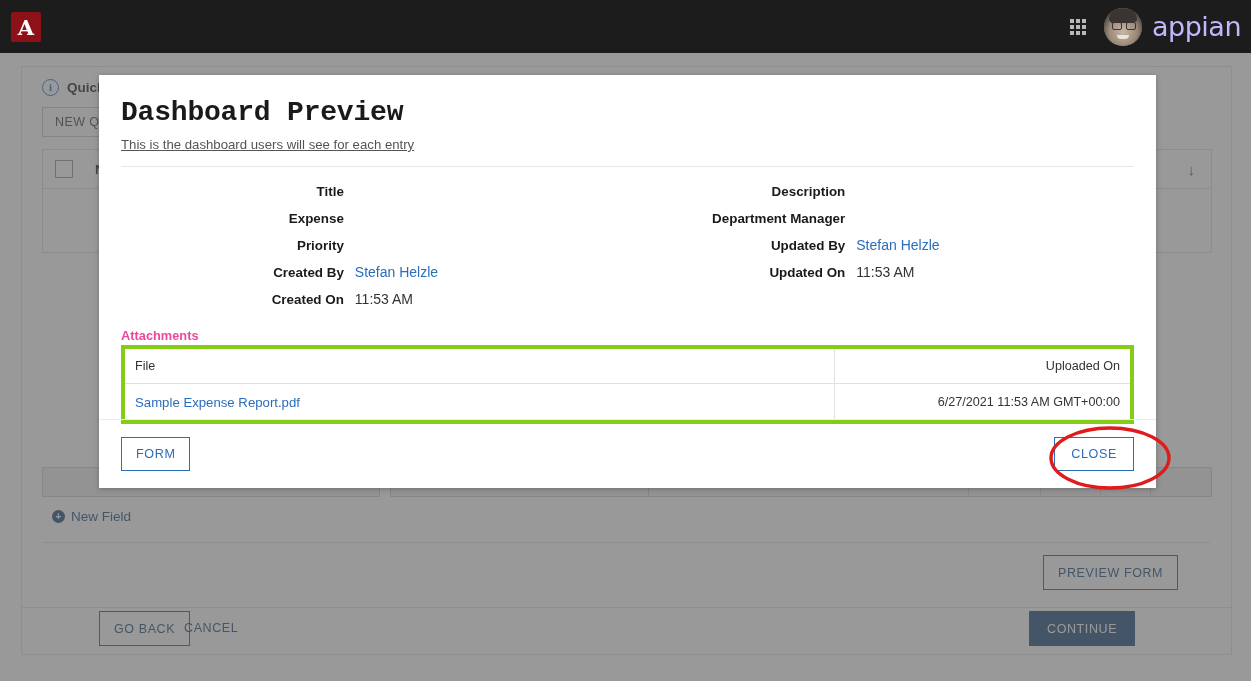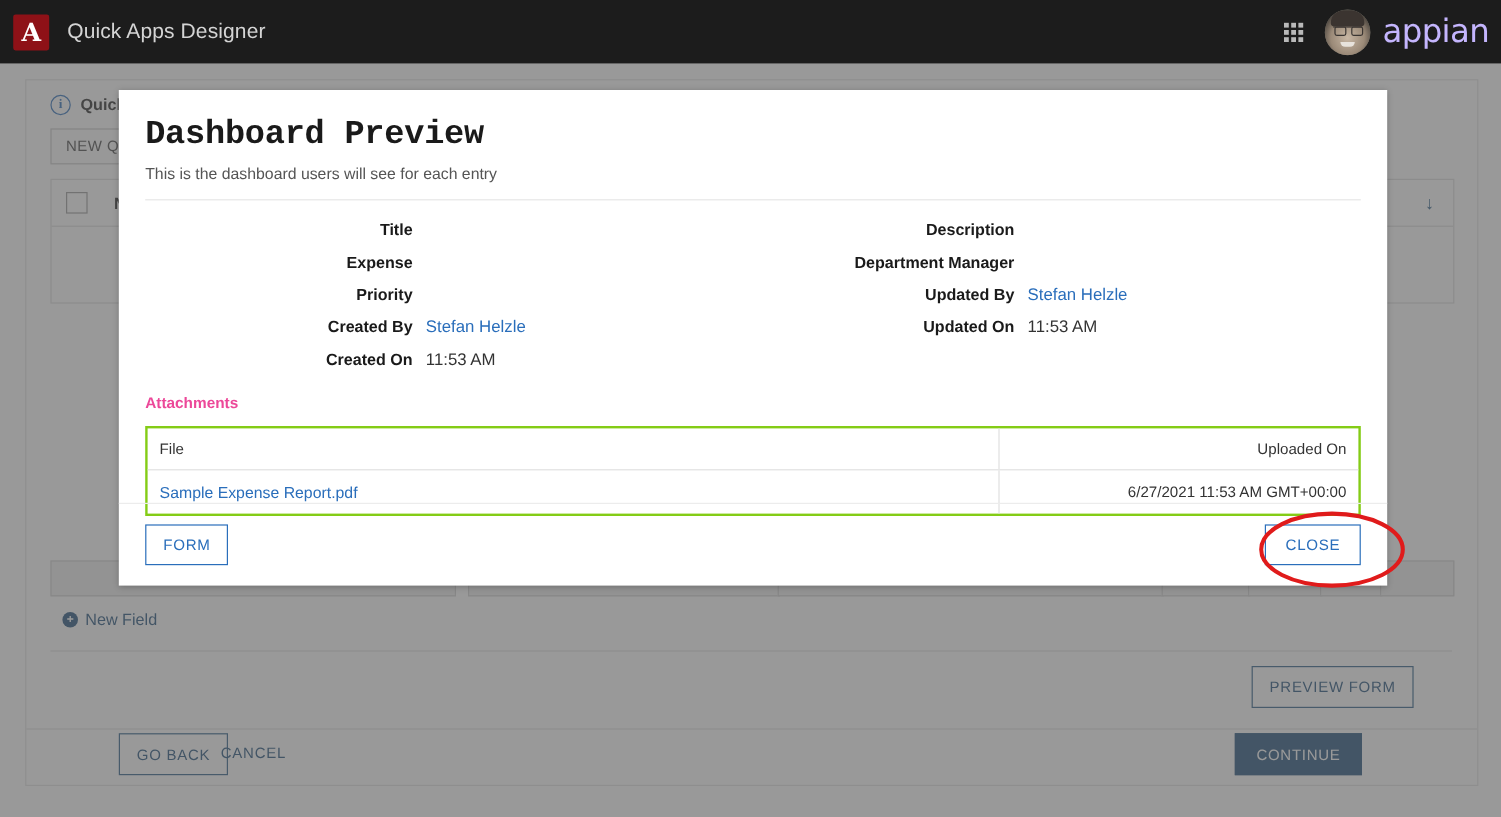--- a/index.html
+++ b/index.html
@@ -158,21 +158,21 @@
     left: 99px; top: 75px;
     width: 1057px; height: 413px;
     background: #ffffff;
     box-shadow: 0 1px 5px rgba(0,0,0,0.25);
   }
   .modal-pad { padding: 22px 22px 0 22px; }
   #modal-title {
     font-size: 28px; font-weight: bold; color: #1a1a1a;
     letter-spacing: -0.2px; line-height: 1.15; font-family: Liberation Mono, monospace;
   }
-  #modal-subtitle { font-size: 13.2px; color: #555; margin-top: 8px; }
+  #modal-subtitle { font-size: 13.2px; color: #555; margin-top: 8px; text-decoration: underline; }
   .modal-hr { height: 1px; background: #e6e6e6; margin: 14px 0 0 0; }
 
   
   #fields {
     display: flex;
     padding: 16px 0 0 0;
   }
   .field-col { width: 50%; }
   .field-row { display: flex; align-items: center; margin-bottom: 10px; }
   .field-label {
@@ -190,21 +190,21 @@
     color: #333;
     line-height: 17px;
     padding-left: 11px;
   }
   .field-value.link { color: #2a6ebb; }
   .col-left .field-label { width: 44%; }
   .col-right .field-label { width: 43%; }
 
   
   #attachments-title { font-size: 12.8px; font-weight: bold; color: #ec4899; margin-top: 10px; }
-  #attach-table { margin-top: 12px; border: 2px solid #84cc16; }
+  #attach-table { margin-top: 2px; border: 4px solid #84cc16; }
   .at-head { display: flex; height: 34px; border-bottom: 1px solid #e0e0e0; }
   .at-row { display: flex; height: 36px; }
   .at-c1 { width: 710px; display: flex; align-items: center; padding-left: 10px; border-right: 1px solid #e0e0e0; box-sizing: border-box; }
   .at-c2 { flex: 1; display: flex; align-items: center; justify-content: flex-end; padding-right: 10px; }
   .at-head .at-c1, .at-head .at-c2 { font-size: 12.6px; color: #333; }
   .at-row .at-c1 a { font-size: 13.2px; color: #2a6ebb; text-decoration: none; }
   .at-row .at-c2 { font-size: 12.6px; color: #333; }
 
   
   #modal-footer { position: absolute; left: 0; bottom: 0; width: 1057px; height: 68px; border-top: 1px solid #ececec; }
@@ -281,21 +281,20 @@
   <div class="bg-cancel">CANCEL</div>
   <div class="bg-continue">CONTINUE</div>
 </div>
 
 <div id="overlay"></div>
 
 <div id="app-header">
   <div id="brand-logo">
     <div class="glyph">A</div>
   </div>
-  <div id="app-title">Quick Apps Designer</div>
   <div id="header-right">
     <div id="grid-icon">
       <i></i>
         <i></i>
         <i></i>
       <i></i>
         <i></i>
         <i></i>
       <i></i>
         <i></i>

